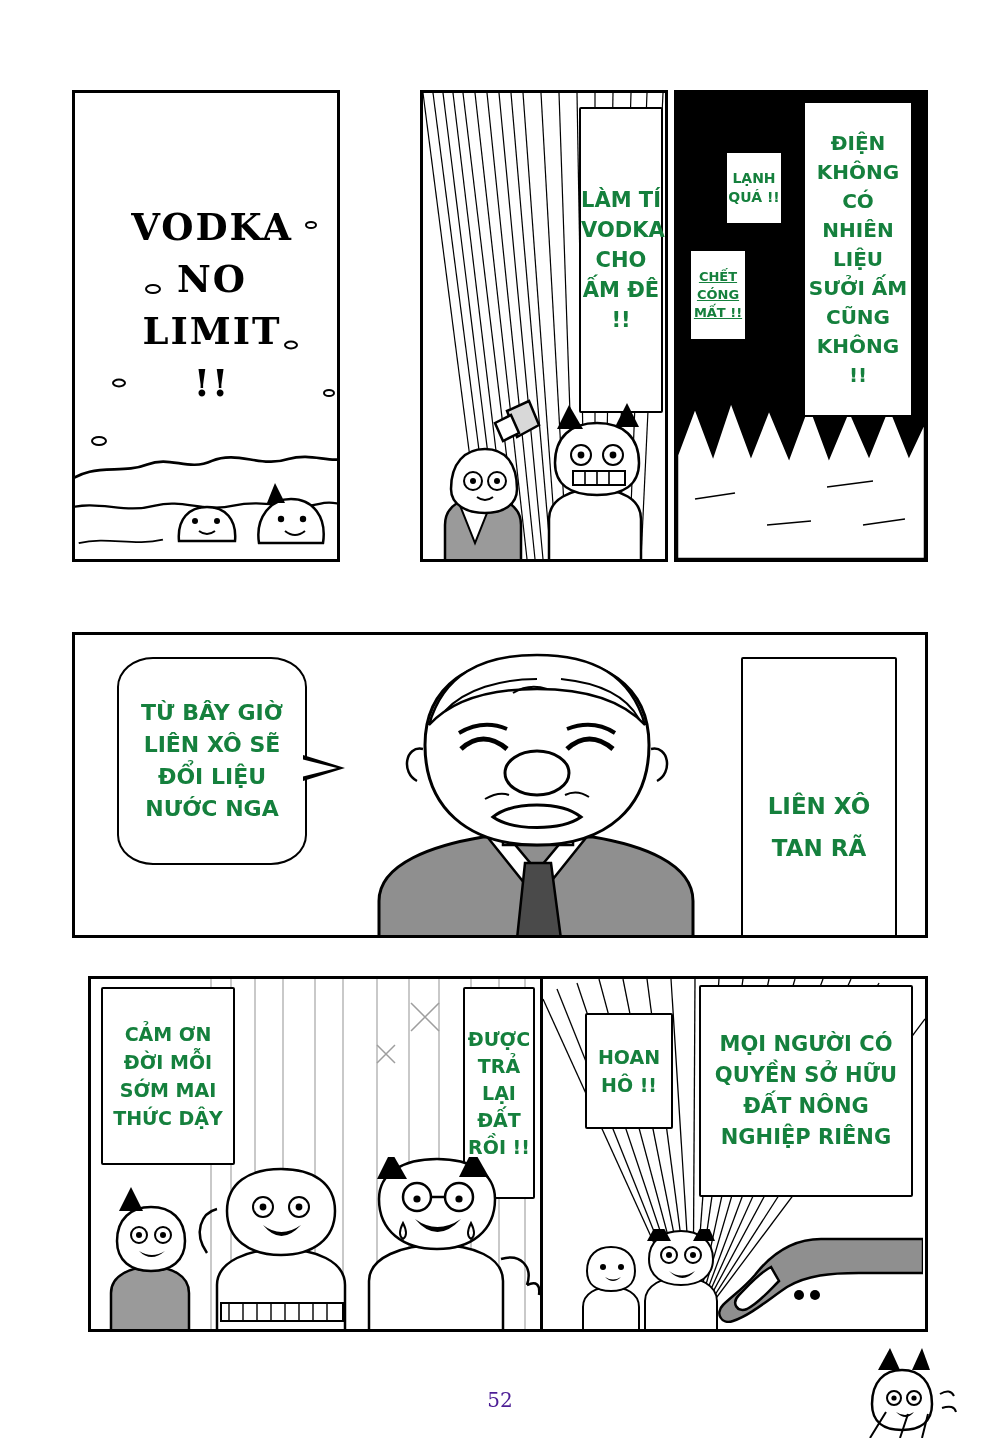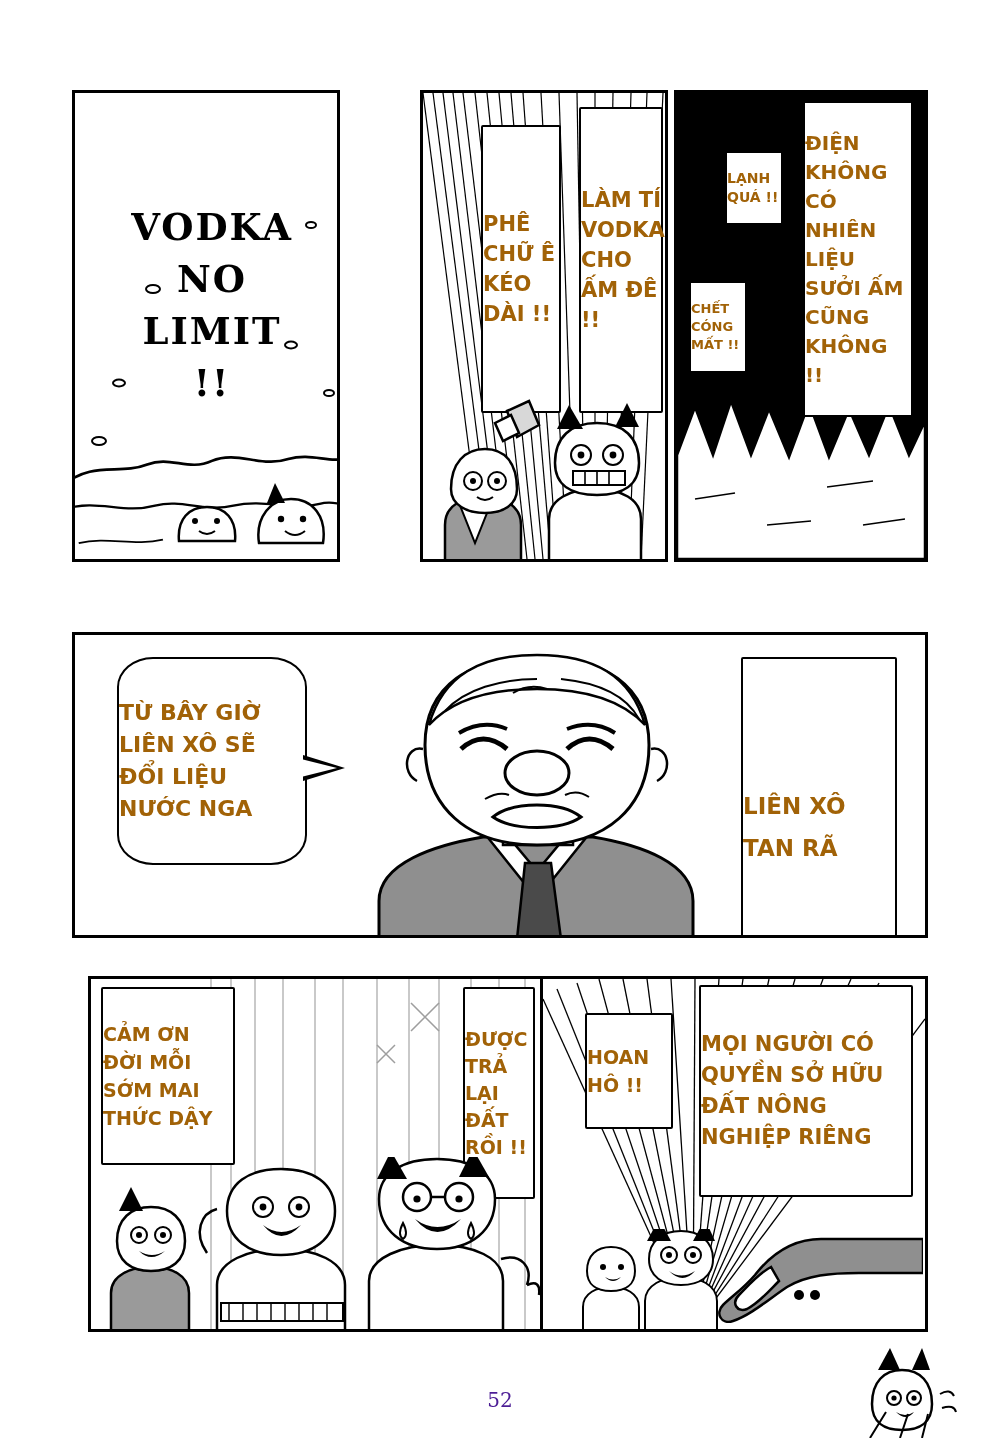--- a/index.html
+++ b/index.html
@@ -55,36 +55,37 @@
 
   
   .speedlines { position: absolute; inset: 0; }
   .speedlines svg { width: 100%; height: 100%; display: block; }
 
   
   .bubble {
     position: absolute;
     background: #fff;
     border: 2.5px solid #000;
+    text-align: center;
     font-weight: bold;
-    color: #a16207;
+    color: #15803d;
     box-sizing: border-box;
     display: flex;
     align-items: center;
     justify-content: center;
   }
   .bubble span { display: block; width: 100%; }
   .rect { border-radius: 2px; }
   .roundy { border-radius: 26px/20px; }
 
   
   #b-phe  { left: 58px;  top: 32px;  width: 80px;  height: 288px; font-size: 21px; line-height: 30px; }
   #b-lam  { left: 156px; top: 14px;  width: 84px;  height: 306px; font-size: 21px; line-height: 30px; }
   #b-lanh { left: 48px;  top: 58px;  width: 58px;  height: 74px;  font-size: 14px; line-height: 19px; }
-  #b-chet { left: 12px;  top: 188px; width: 58px;  height: 92px;  font-size: 13px; line-height: 18px; }
+  #b-chet { left: 12px;  top: 156px; width: 58px;  height: 92px;  font-size: 13px; line-height: 18px; text-decoration: underline; }
   #b-dien { left: 126px; top: 8px;   width: 110px; height: 316px; font-size: 20px; line-height: 29px; }
 
   .blackfill {
     position: absolute;
     left: 0; right: 0; top: 0; bottom: 0;
     background: #000;
   }
   .whitezig { position: absolute; left:0; right:0; bottom:0; height: 230px; }
   .whitezig svg { display:block; width:100%; height:100%; }
 
@@ -223,23 +224,20 @@
           <line x1="154" y1="0" x2="162" y2="466"></line>
             <line x1="172" y1="0" x2="172" y2="466"></line>
           <line x1="190" y1="0" x2="182" y2="466"></line>
             <line x1="208" y1="0" x2="194" y2="466"></line>
           <line x1="224" y1="0" x2="206" y2="466"></line>
             <line x1="240" y1="0" x2="218" y2="466"></line>
         </g>
       </svg>
     </div>
 
-    <div class="bubble rect" id="b-phe">
-      <span>PHÊ CHỮ Ê KÉO DÀI !!</span>
-    </div>
     <div class="bubble rect" id="b-lam">
       <span>LÀM TÍ VODKA CHO ẤM ĐÊ !!</span>
     </div>
 
     <div class="figure" style="left:6px;top:300px;">
       <svg width="240" height="172" viewBox="0 0 240 172">
 
         <path d="M16,172 L16,132 C16,112 34,104 54,104 C74,104 92,112 92,132 L92,172 Z" fill="#9a9a9a" stroke="#000" stroke-width="2.5"></path>
         <path d="M30,110 L46,150 L62,110" fill="#fff" stroke="#000" stroke-width="2"></path>
         <path d="M22,96 C22,70 36,56 56,56 C76,56 88,70 88,96 C88,112 74,120 56,120 C38,120 22,112 22,96 Z" fill="#fff" stroke="#000" stroke-width="2.5"></path>

